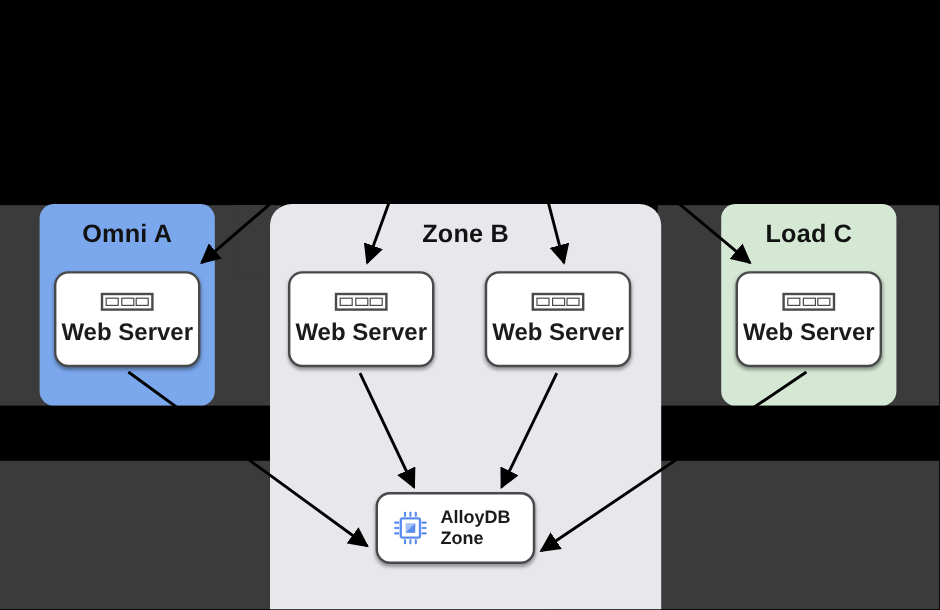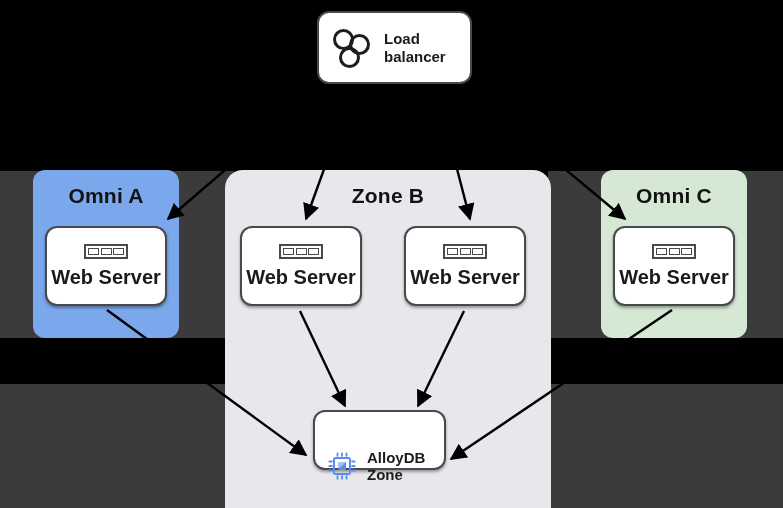--- a/index.html
+++ b/index.html
@@ -186,21 +186,21 @@
       <div class="server-icon">
         <i></i>
           <i></i>
           <i></i>
       </div>
       <div class="node-label">Web Server</div>
     </div>
   </div>
 
   <div class="zone" style="left:601px; top:170px; width:146px; height:168px; background:#d5e8d4;">
-    <div class="zone-title" style="top:14px;">Omni C</div>
+    <div class="zone-title" style="top:14px;">Load C</div>
   </div>
   <div class="node" style="left:613px; top:226px; width:122px; height:80px;">
     <div class="node-stack">
       <div class="server-icon">
         <i></i>
           <i></i>
           <i></i>
       </div>
       <div class="node-label">Web Server</div>
     </div>
@@ -219,36 +219,23 @@
       <path d="M 437 92 L 470 219"></path>
       <path d="M 463 84 L 625 219"></path>
 
       <path d="M 107 310 L 306 455"></path>
       <path d="M 300 311 L 345 406"></path>
       <path d="M 464 311 L 418 406"></path>
       <path d="M 672 310 L 451 459"></path>
     </g>
   </svg>
 
-  <div class="node" style="left:317px; top:11px; width:155px; height:73px;">
-    <div class="node-row">
-      <div class="lb-icon">
-        <b class="r1"></b>
-          <b class="r2"></b>
-          <b class="r3"></b>
-      </div>
-      <div class="node-label node-label-left">
-        <div>Load</div>
-        <div>balancer</div>
-      </div>
-    </div>
-  </div>
 
   <div class="node" style="left:313px; top:410px; width:133px; height:60px;">
-    <div class="node-row" style="gap:9px; padding-left:11px;margin-top:26px;">
+    <div class="node-row" style="gap:9px; padding-left:11px;">
       <svg class="chip-icon" viewBox="0 0 32 32" xmlns="http://www.w3.org/2000/svg">
         <g fill="#5b8def">
           <rect x="8" y="8" width="16" height="16" rx="1.5" fill="none" stroke="#5b8def" stroke-width="2"></rect>
           <rect x="12" y="12" width="8" height="8" rx="0.8" fill="#5b8def" opacity="0.55"></rect>
           <path d="M12 20 L20 20 L20 12 Z" fill="#5b8def"></path>
           <rect x="10.6" y="2.5" width="1.8" height="4.2" rx="0.6"></rect>
           <rect x="15.1" y="2.5" width="1.8" height="4.2" rx="0.6"></rect>
           <rect x="19.6" y="2.5" width="1.8" height="4.2" rx="0.6"></rect>
           <rect x="10.6" y="25.3" width="1.8" height="4.2" rx="0.6"></rect>
           <rect x="15.1" y="25.3" width="1.8" height="4.2" rx="0.6"></rect>

